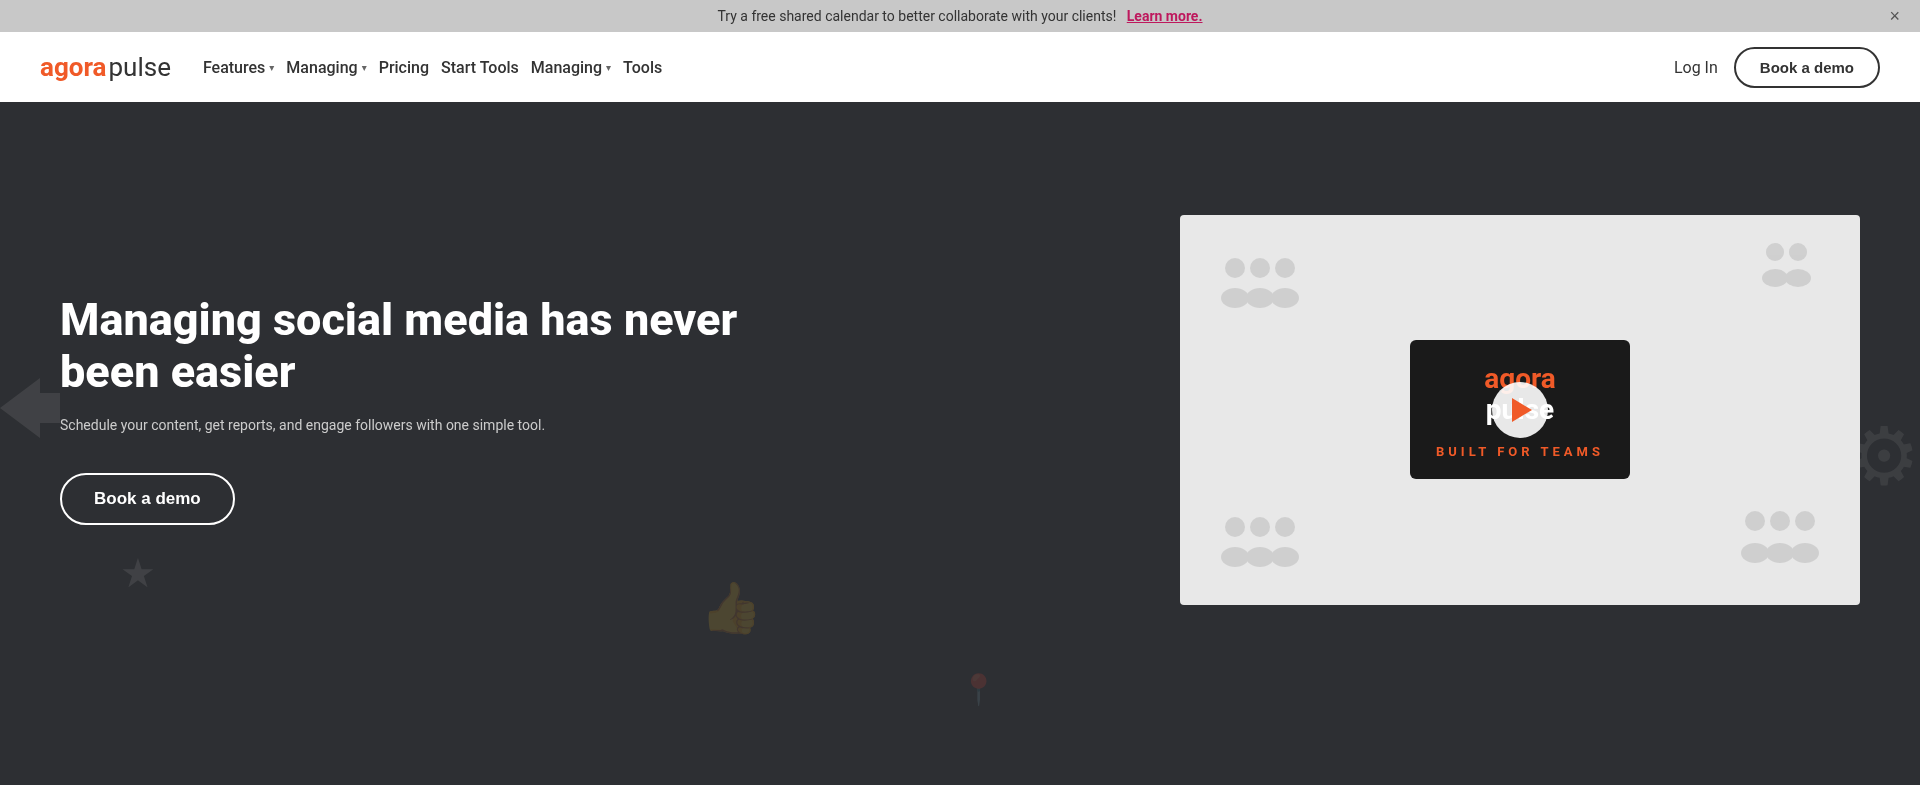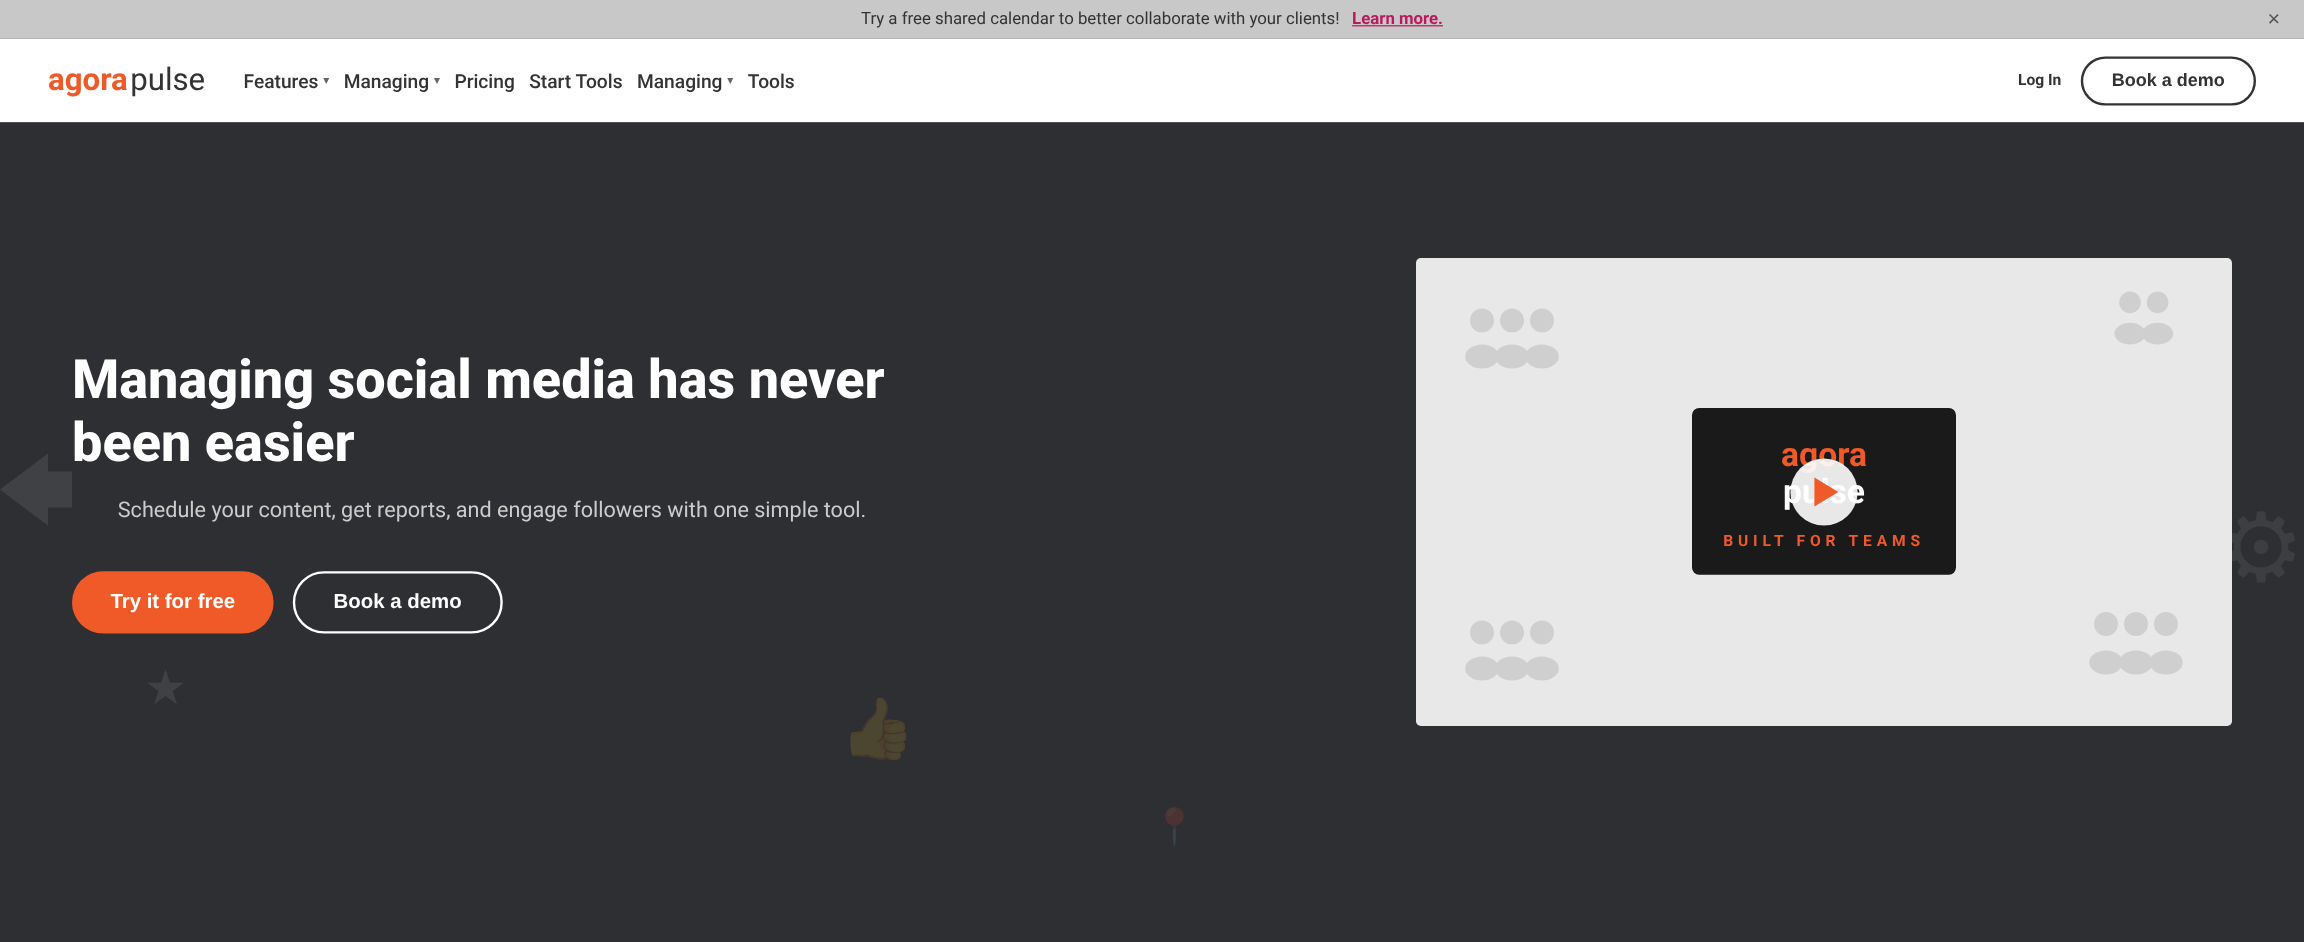--- a/index.html
+++ b/index.html
@@ -78,22 +78,22 @@
     }
 
     #nav-right {
       display: flex;
       align-items: center;
       gap: 16px;
     }
     #login-link {
       text-decoration: none;
       color: #333;
-      font-size: 13px;
-      font-weight: 700;
+      font-size: 16px;
+      font-weight: 400;
     }
     #book-demo-nav-btn {
       background: #fff;
       border: 2px solid #333;
       border-radius: 30px;
       padding: 10px 24px;
       font-size: 15px;
       font-weight: 600;
       cursor: pointer;
       color: #333;
@@ -126,25 +126,24 @@
       z-index: 2;
     }
     #hero-heading {
       font-size: 45px;
       font-weight: 800;
       color: #fff;
       line-height: 1.15;
       margin-bottom: 20px;
     }
     #hero-subheading {
-      font-size: 18px;
+      font-size: 14px;
       color: #ccc;
       margin-bottom: 40px;
       font-weight: 400;
-      text-align: center;
     }
     #hero-buttons {
       display: flex;
       gap: 16px;
       align-items: center;
     }
     #try-free-btn {
       background: #f05a28;
       border: none;
       border-radius: 30px;
@@ -365,21 +364,20 @@
   <div class="thumb-icon-bg">👍</div>
 
   <div class="gear-icon-bg">⚙</div>
 
   <div class="pin-icon-bg">📍</div>
 
   <div id="hero-left">
     <h1 id="hero-heading">Managing social media has never been easier</h1>
     <p id="hero-subheading">Schedule your content, get reports, and engage followers with one simple tool.</p>
     <div id="hero-buttons">
-      <button id="try-free-btn">Try it for free</button>
       <button id="book-demo-hero-btn">Book a demo</button>
     </div>
   </div>
 
   <div id="hero-right">
     <div id="video-container">
 
       <div class="video-bg-icon top-left">
         <svg width="80" height="60" viewBox="0 0 80 60" fill="#888">
           <circle cx="15" cy="18" r="10"></circle>

